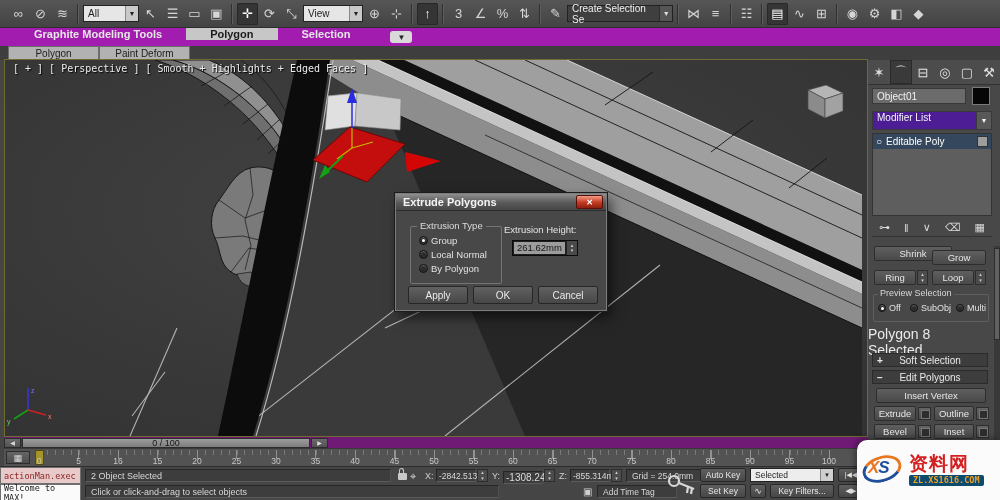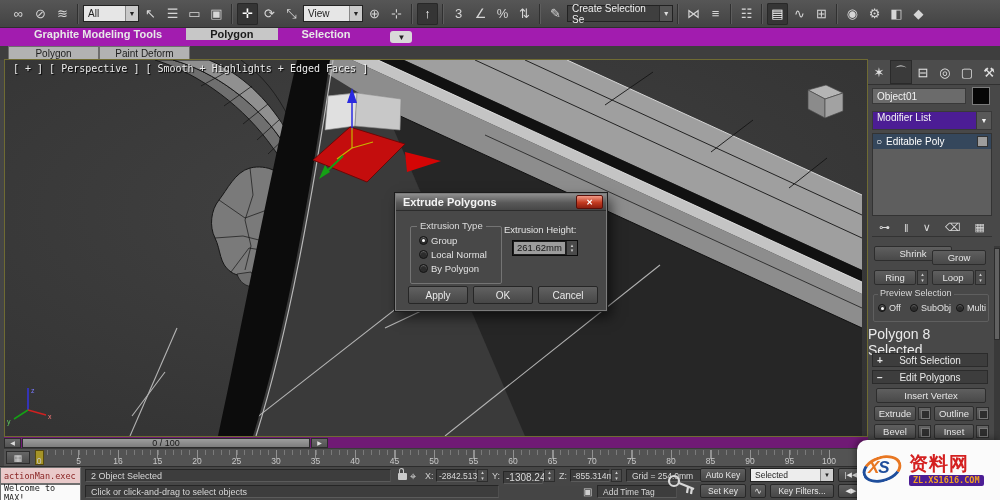--- a/index.html
+++ b/index.html
@@ -99,21 +99,21 @@
   .ddlight .dda{margin-left:auto;width:12px;height:100%;background:#cfcfcf;border-left:1px solid #888;display:flex;align-items:center;justify-content:center;font-size:6px;color:#222}
 
   
   .wm{position:absolute;right:0;bottom:0;width:143px;height:60px;background:#fbfbfb;border-radius:10px 0 0 0;z-index:50;display:flex;align-items:center;gap:4px;padding-left:4px;box-sizing:border-box;box-shadow:-2px -2px 6px rgba(0,0,0,.35)}
   .wmlogo{position:relative;width:44px;height:34px;flex:none}
   .wmring{position:absolute;left:1px;top:3px;width:40px;height:26px;border:3px solid #e87722;border-left-color:#1f4e9c;border-bottom-color:#1f4e9c;border-radius:50%;transform:rotate(-18deg);box-sizing:border-box}
   .wmxs{position:absolute;left:7px;top:5px;font-style:italic;font-weight:bold;font-size:17px;letter-spacing:-1px}
   .wmx{color:#e87722}.wms{color:#1f4e9c}
   .wmcol{display:flex;flex-direction:column;align-items:flex-start;line-height:1}
   .wmname{color:#d42020;font-weight:bold;font-size:19px;letter-spacing:1px}
-  .wmurl{margin-top:2px;background:#4c1d95;color:#f0a020;font-size:8.5px;font-weight:bold;padding:1px 4px;border-radius:2px;font-family:"DejaVu Sans Mono",monospace}
+  .wmurl{margin-top:2px;background:#0c4a6e;color:#f0a020;font-size:8.5px;font-weight:bold;padding:1px 4px;border-radius:2px;font-family:"DejaVu Sans Mono",monospace}
 </style>
 </head>
 <body>
 
 <div class="app">
 
   <div class="toolbar">
     <span class="tbi">∞</span>
     <span class="tbi">⊘</span>
     <span class="tbi">≋</span>

